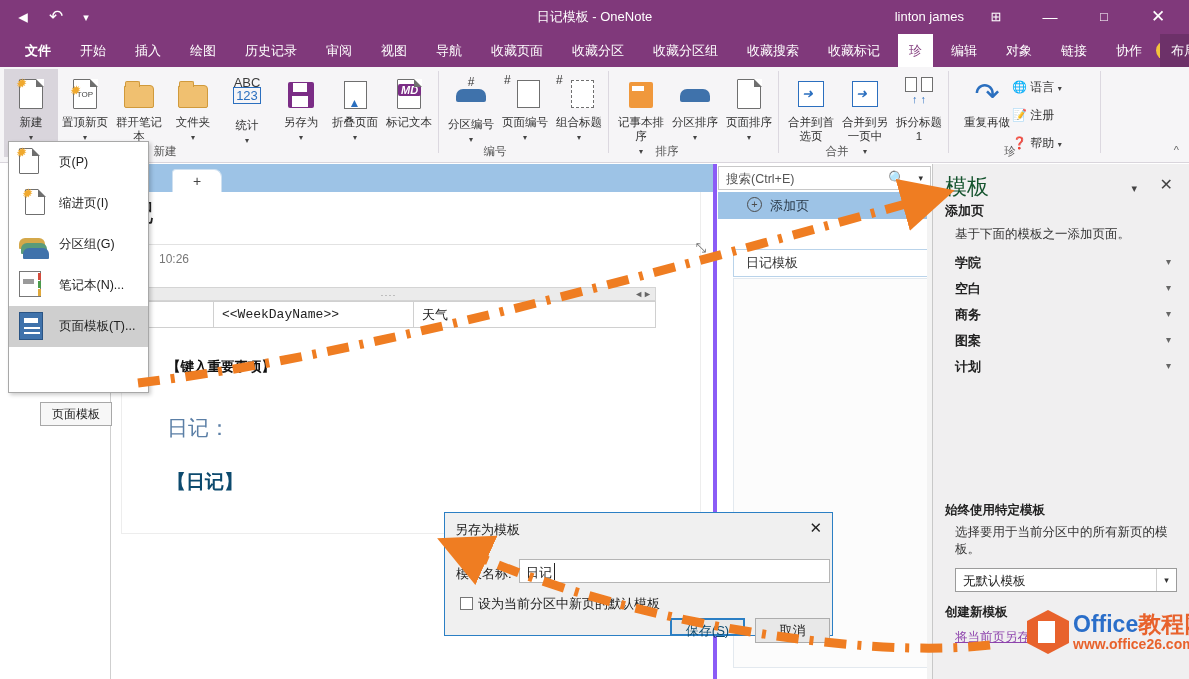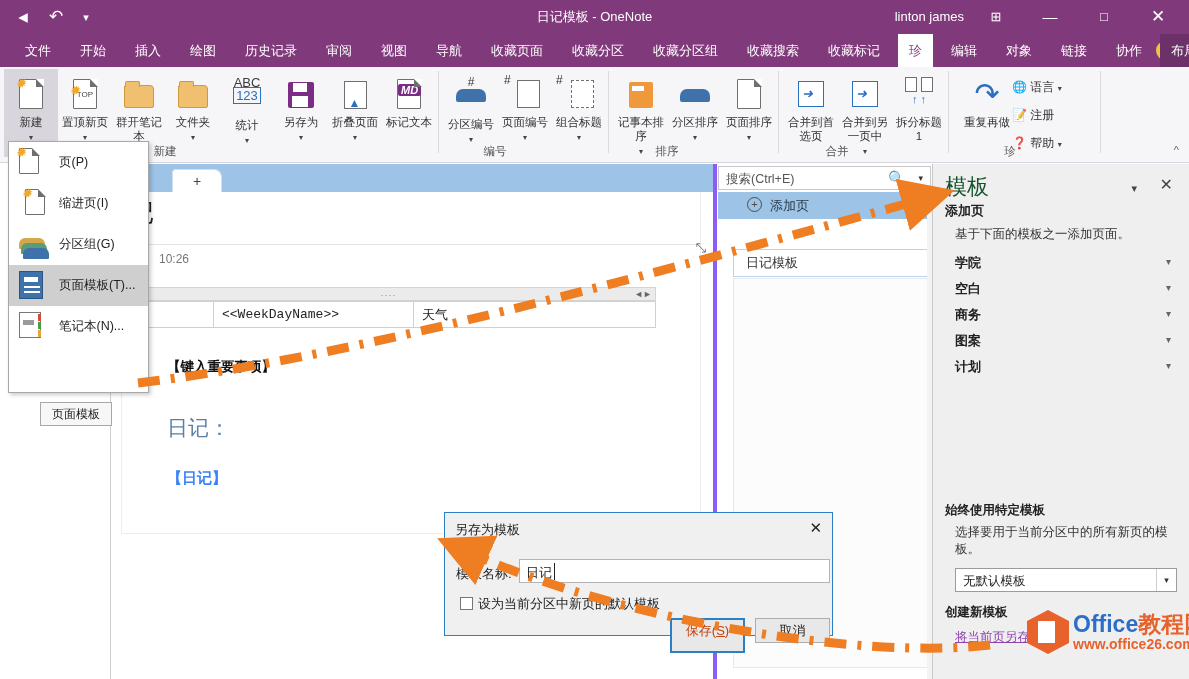--- a/index.html
+++ b/index.html
@@ -176,21 +176,21 @@
   .tcol2{ width:200px;font-family:Liberation Mono, monospace; }
   #note1{
     position:absolute; left:56px; top:166px; font-size:13.5px; color:#111;
     font-weight:bold;
   }
   #diary-head{
     position:absolute; left:56px; top:222px; font-size:21px; color:#5b7fa6;
     font-family:"Liberation Serif", serif;
   }
   #note2{
-    position:absolute; left:56px; top:277px; font-size:15px; color:#3b82f6;
+    position:absolute; left:56px; top:277px; font-size:19px; color:#0c4a6e;
     font-weight:bold;
   }
   #canvasborder{
     position:absolute; left:10px; top:-2px; width:580px; height:344px;
     border:1px solid #ededed; border-top:none;
   }
   #expandicon{
     position:absolute; left:585px; top:48px; font-size:13px; color:#666;
     cursor:pointer; transform:scaleX(-1);
   }
@@ -354,23 +354,23 @@
     position:absolute; left:34px; top:3px; width:1px; height:17px; background:#222;
   }
   #dlg-chk{
     position:absolute; left:15px; top:84px; width:13px; height:13px;
     border:1px solid #767676; background:#fff; cursor:pointer;
   }
   #dlg-chklbl{
     position:absolute; left:33px; top:82px; font-size:13px; color:#222; cursor:pointer;
   }
   #dlg-save{
-    position:absolute; left:225px; top:105px; width:75px; height:35px;
+    position:absolute; left:225px; top:105px; width:75px; height:18px;
     background:#e8e8e8; border:2px solid #2b7fc4;
-    font-size:13px; color:#c2410c; text-align:center; line-height:21px; cursor:pointer;
+    font-size:13px; color:#0c4a6e; text-align:center; line-height:21px; cursor:pointer;
   }
   #dlg-cancel{
     position:absolute; left:310px; top:105px; width:75px; height:25px;
     background:#e8e8e8; border:1px solid #adadad;
     font-size:13px; color:#222; text-align:center; line-height:23px; cursor:pointer;
   }
   .u{ text-decoration:underline; }
 
   
   #arrows{ position:absolute; left:0; top:0; width:1189px; height:679px;
@@ -386,21 +386,21 @@
   <div class="tb-icon" id="tb-more">▾</div>
   <div id="tb-user">linton james</div>
   <div class="tb-btn" id="tb-ribbondisp">⊞</div>
   <div class="tb-btn" id="tb-min">—</div>
   <div class="tb-btn" id="tb-max">□</div>
   <div class="tb-btn" id="tb-close">✕</div>
 </div>
 
 <div id="tabbar">
   <div id="smiley">☺</div>
-<div class="tab" style="left: 14px;"><span>文件</span></div>
+<div class="tab" style="left: 14px; font-weight: bold;"><span>文件</span></div>
     <div class="tab" style="left: 69px;"><span>开始</span></div>
     <div class="tab" style="left: 124px;"><span>插入</span></div>
     <div class="tab" style="left: 179px;"><span>绘图</span></div>
     <div class="tab" style="left: 234px;"><span>历史记录</span></div>
     <div class="tab" style="left: 315px;"><span>审阅</span></div>
     <div class="tab" style="left: 370px;"><span>视图</span></div>
     <div class="tab" style="left: 425px;"><span>导航</span></div>
     <div class="tab" style="left: 480px;"><span>收藏页面</span></div>
     <div class="tab" style="left: 561px;"><span>收藏分区</span></div>
     <div class="tab" style="left: 642px;"><span>收藏分区组</span></div>
@@ -707,40 +707,40 @@
     <span class="dl">缩进页(I)</span>
   </div>
   <div class="dd-item">
     <span class="di">
       <span style="position:absolute;left:0;top:8px;width:26px;height:11px;background:#d4a84a;border-radius:6px 6px 1px 1px"></span>
       <span style="position:absolute;left:2px;top:13px;width:26px;height:11px;background:#5a9b7a;border-radius:6px 6px 1px 1px"></span>
       <span style="position:absolute;left:4px;top:18px;width:26px;height:11px;background:#3f72ab;border-radius:6px 6px 1px 1px"></span>
     </span>
     <span class="dl">分区组(G)</span>
   </div>
-  <div class="dd-item sel">
-    <span class="di">
-      <span style="display:inline-block;width:24px;height:28px;background:#3f72ab;position:relative;border:1px solid #2a5484">
-        <i style="position:absolute;left:4px;top:5px;width:14px;height:5px;background:#fff"></i>
-        <i style="position:absolute;left:4px;top:14px;width:16px;height:2px;background:#fff"></i>
-        <i style="position:absolute;left:4px;top:19px;width:16px;height:2px;background:#fff"></i>
-      </span>
-    </span>
-    <span class="dl">页面模板(T)...</span>
-  </div>
   <div class="dd-item">
     <span class="di">
       <span style="display:inline-block;width:22px;height:26px;border:1.4px solid #777;background:#fff;position:relative">
         <i style="position:absolute;left:3px;top:7px;width:11px;height:5px;background:#9a9a9a"></i>
         <i style="position:absolute;right:-1px;top:1px;width:3px;height:7px;background:#d34b3c"></i>
         <i style="position:absolute;right:-1px;top:9px;width:3px;height:7px;background:#4c9b4c"></i>
         <i style="position:absolute;right:-1px;top:17px;width:3px;height:7px;background:#e0a83a"></i>
       </span>
     </span>
     <span class="dl">笔记本(N)...</span>
+  </div>
+  <div class="dd-item sel">
+    <span class="di">
+      <span style="display:inline-block;width:24px;height:28px;background:#3f72ab;position:relative;border:1px solid #2a5484">
+        <i style="position:absolute;left:4px;top:5px;width:14px;height:5px;background:#fff"></i>
+        <i style="position:absolute;left:4px;top:14px;width:16px;height:2px;background:#fff"></i>
+        <i style="position:absolute;left:4px;top:19px;width:16px;height:2px;background:#fff"></i>
+      </span>
+    </span>
+    <span class="dl">页面模板(T)...</span>
   </div>
 </div>
 <div id="dd-tooltip">页面模板</div>
 
 <div id="dialog">
   <div id="dlg-title">另存为模板</div>
   <div id="dlg-close">✕</div>
   <div id="dlg-lbl">模板名称:</div>
   <div id="dlg-input">
     <span class="v">日记</span>

